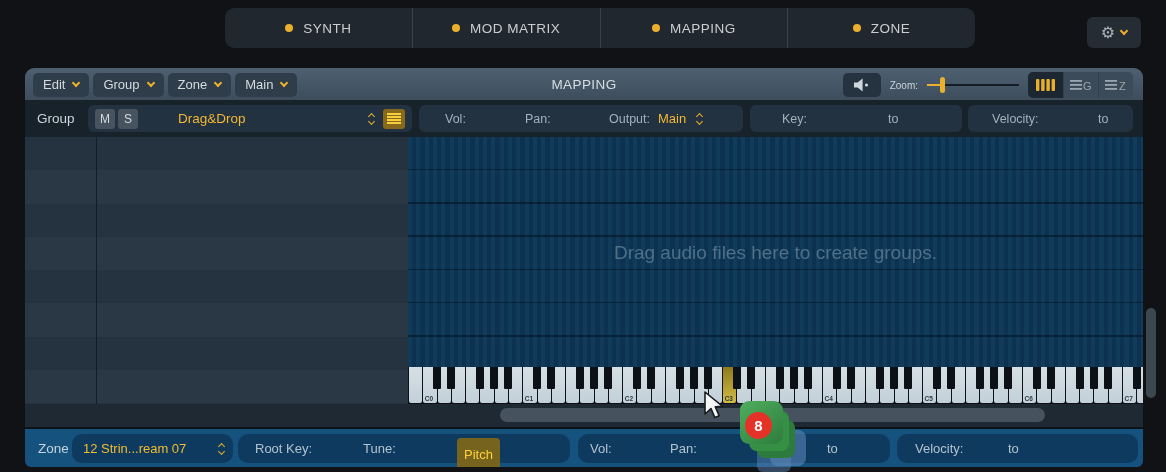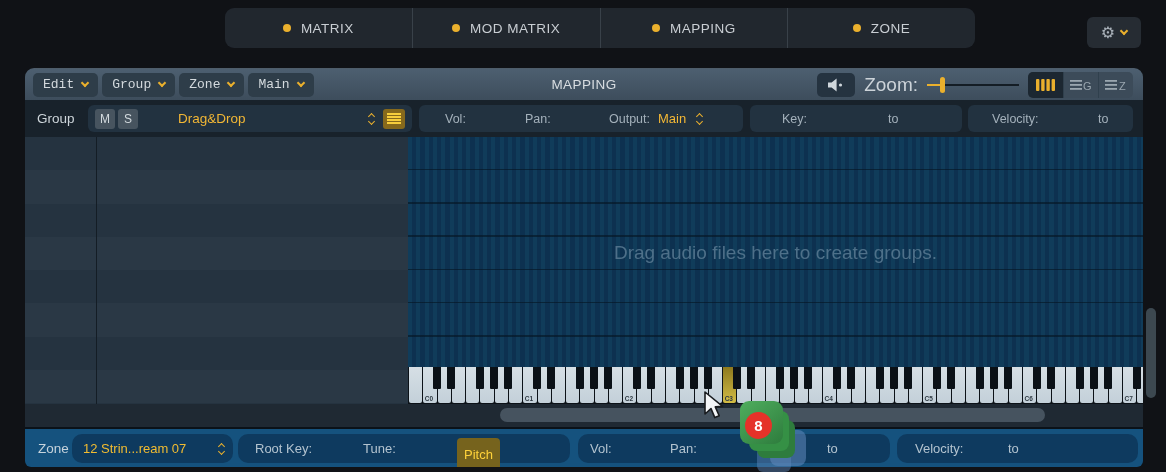--- a/index.html
+++ b/index.html
@@ -25,26 +25,26 @@
   .updn i { width:5px; height:5px; border-right:1.7px solid var(--accent); border-bottom:1.7px solid var(--accent); display:block; }
   .updn i.up { transform:rotate(-135deg); }
   .updn i.dn { transform:rotate(45deg); margin-top:-3px; }
   
   .window { position:absolute; left:25px; top:68px; width:1118px; height:399px;
     background:#0b0d10; border-radius:9px 9px 6px 6px; overflow:hidden; }
   
   .toolbar { position:relative; height:32px; background:linear-gradient(#4d5f70,#3d4d5c);
     border-top:1px solid rgba(255,255,255,.09); display:flex; align-items:center; padding:0 8px; }
   .menubtn { height:24px; background:#2e3d49; border-radius:5px; color:#d4dade; font-size:13px;
-    display:flex; align-items:center; padding:0 10px; gap:8px; margin-right:4px;font-family:Liberation Mono, monospace; }
+    display:flex; align-items:center; padding:0 10px; gap:8px; margin-right:4px; }
   .tb-title { position:absolute; left:0; right:0; text-align:center; color:#d8dde1;
     font-size:13.5px; letter-spacing:.4px; pointer-events:none; }
   .tb-right { position:absolute; right:10px; top:0; height:32px; display:flex; align-items:center; gap:9px; }
   .spkbtn { width:38px; height:24px; background:#253340; border-radius:5px; display:flex; align-items:center; justify-content:center; }
-  .zoomlbl { color:#ccd3d9; font-size:19px; }
+  .zoomlbl { color:#ccd3d9; font-size:10px; }
   .slider { position:relative; width:92px; height:16px; }
   .slider .track { position:absolute; left:0; right:0; top:7px; height:2px; background:#141d25; }
   .slider .fill  { position:absolute; left:0; width:16px; top:7px; height:2px; background:var(--accent); }
   .slider .thumb { position:absolute; left:13px; top:0; width:5px; height:16px; border-radius:2.5px; background:var(--accent); }
   .viewgrp { display:flex; background:#3c4b59; border-radius:5px; overflow:hidden; height:26px; }
   .viewbtn { width:35px; display:flex; align-items:center; justify-content:center; color:#9aa6af; }
   .viewbtn.sel { background:#1c2731; color:var(--accent); }
   .viewbtn + .viewbtn { border-left:1px solid #30404d; }
   
   .grouprow { position:relative; height:37px; background:#18222b; }
@@ -100,21 +100,21 @@
     background:var(--badge-red); color:#fff; font-size:15px; font-weight:bold;
     display:flex; align-items:center; justify-content:center; z-index:45; }
   .cursor { position:absolute; left:703px; top:391px; z-index:46; }
 </style>
 </head>
 <body>
 
 <div class="tabbar">
   <div class="tab">
       <span class="dot"></span>
-      <span>MATRIX</span>
+      <span>SYNTH</span>
     </div>
   <div class="tab">
       <span class="dot"></span>
       <span>MOD MATRIX</span>
     </div>
   <div class="tab">
       <span class="dot"></span>
       <span>MAPPING</span>
     </div>
   <div class="tab">

